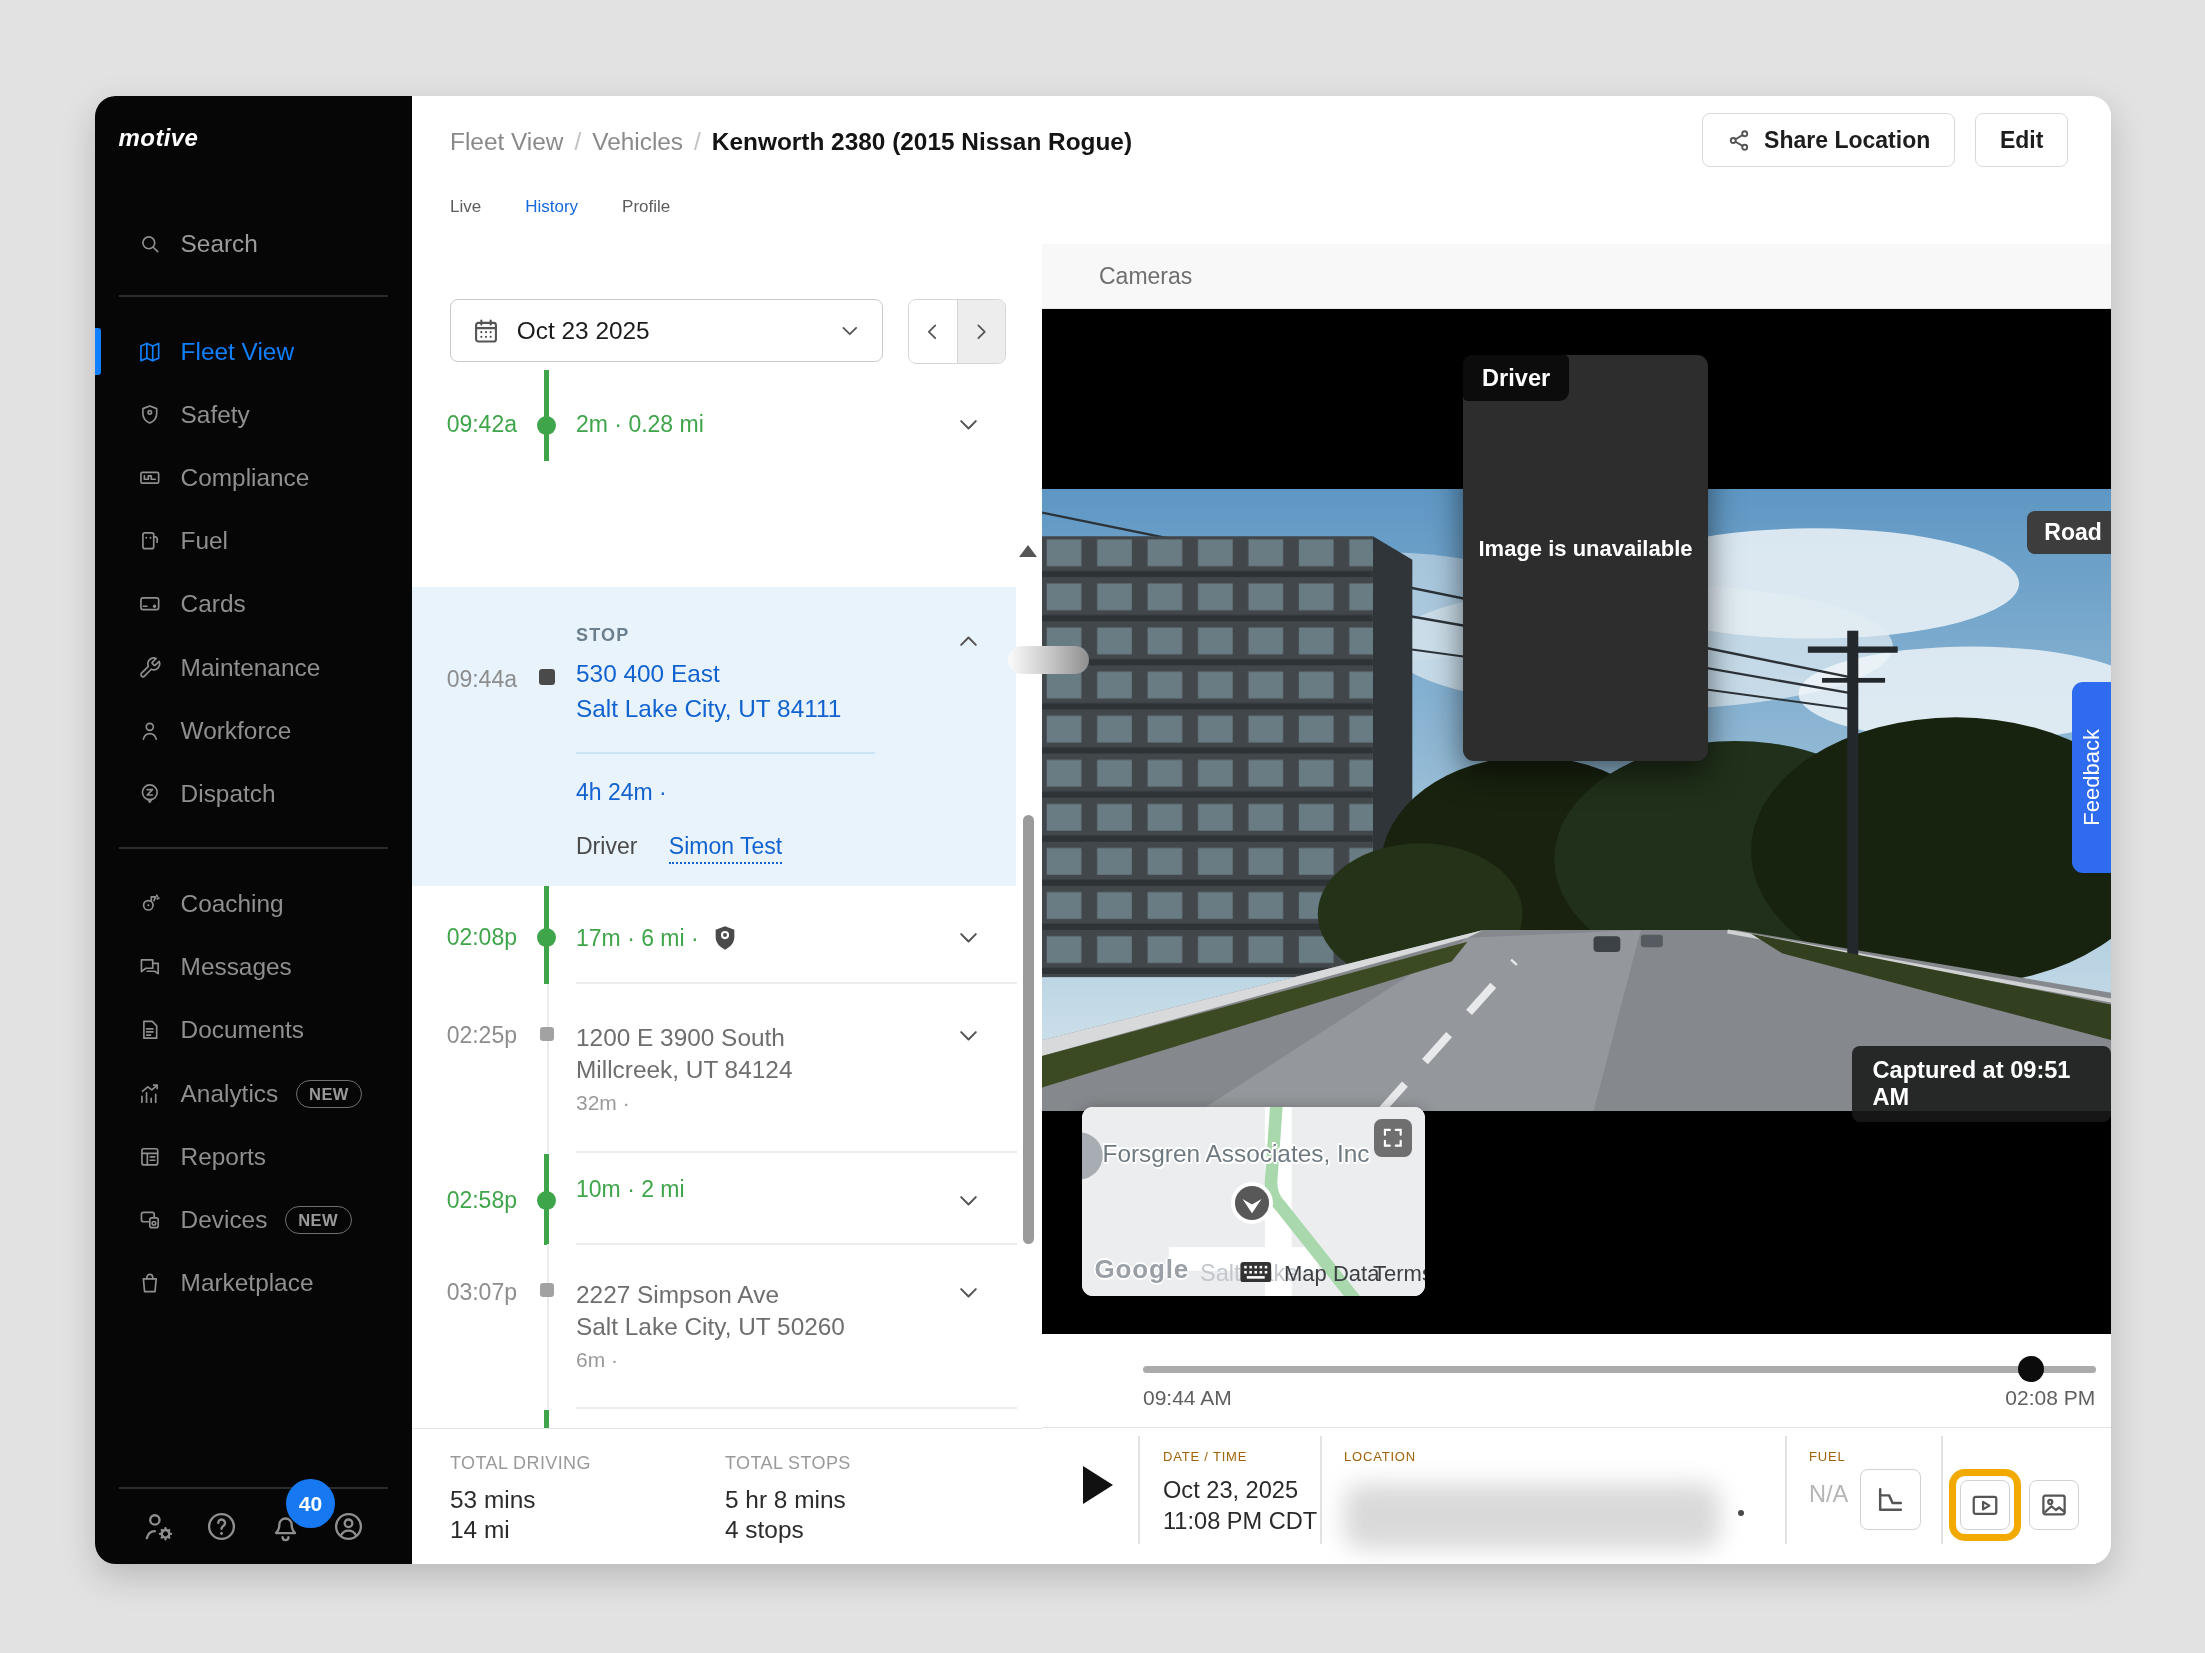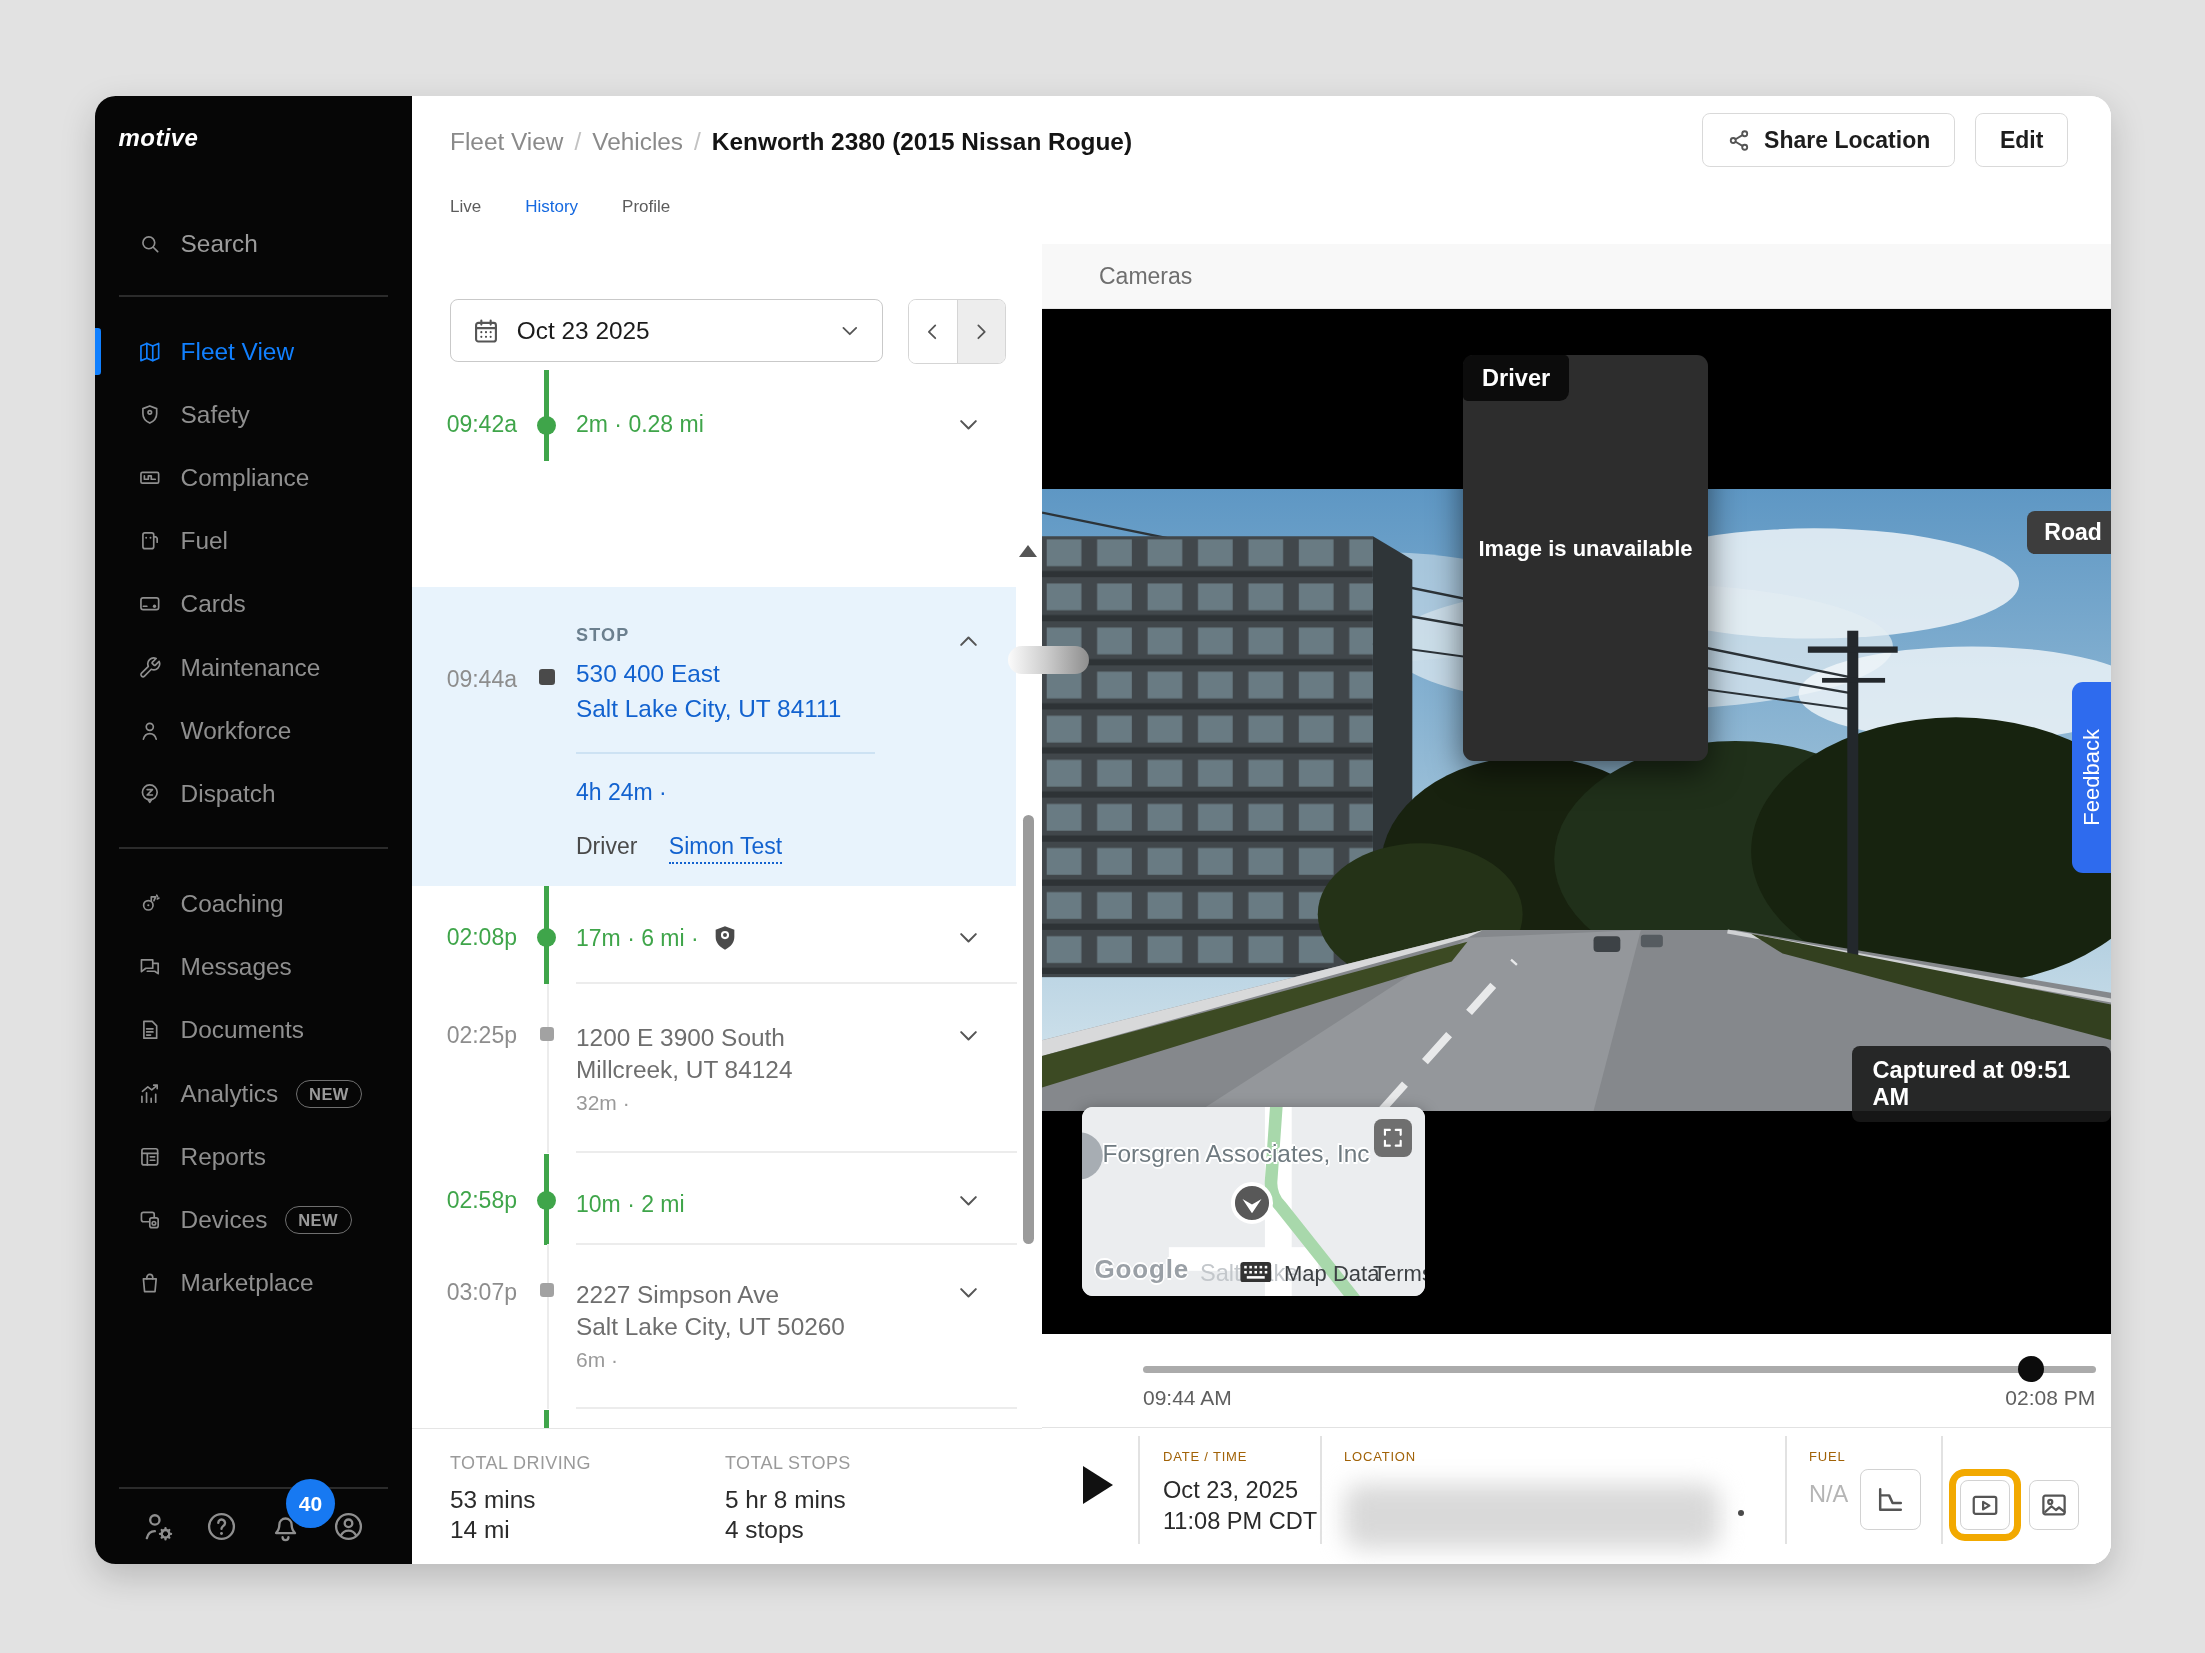--- a/index.html
+++ b/index.html
@@ -437,21 +437,21 @@
                 <path d="M5.5 9l6.5 6.5L18.5 9"></path>
               </svg>
         </div>
         <div class="rdiv" style="bottom:0"></div>
       </div>
 
       <div class="trow" style="top:784px;height:91px">
         <div class="vline green"></div>
         <div class="t-time green" style="top:33px">02:58p</div>
         <div class="dot" style="top:37px"></div>
-        <div class="t-sum" style="top:37px">
+        <div class="t-sum" style="top:22px">
               <span>10m · 2 mi</span>
             </div>
         <div class="chev" style="top:33px">
           <svg class="lineicon" width="27" height="27" viewBox="0 0 24 24">
                 <path d="M5.5 9l6.5 6.5L18.5 9"></path>
               </svg>
         </div>
         <div class="rdiv" style="bottom:0"></div>
       </div>
 

